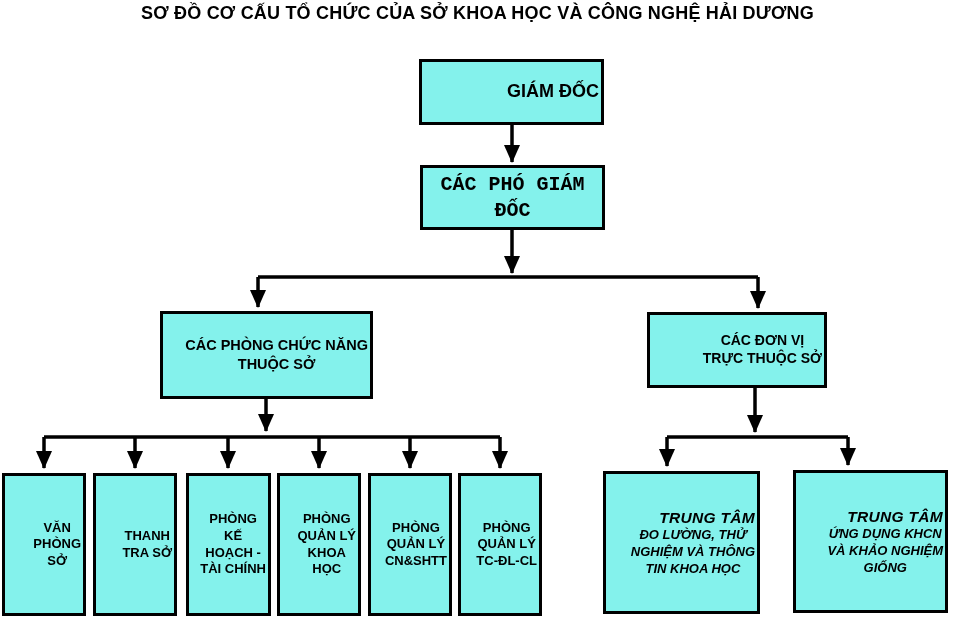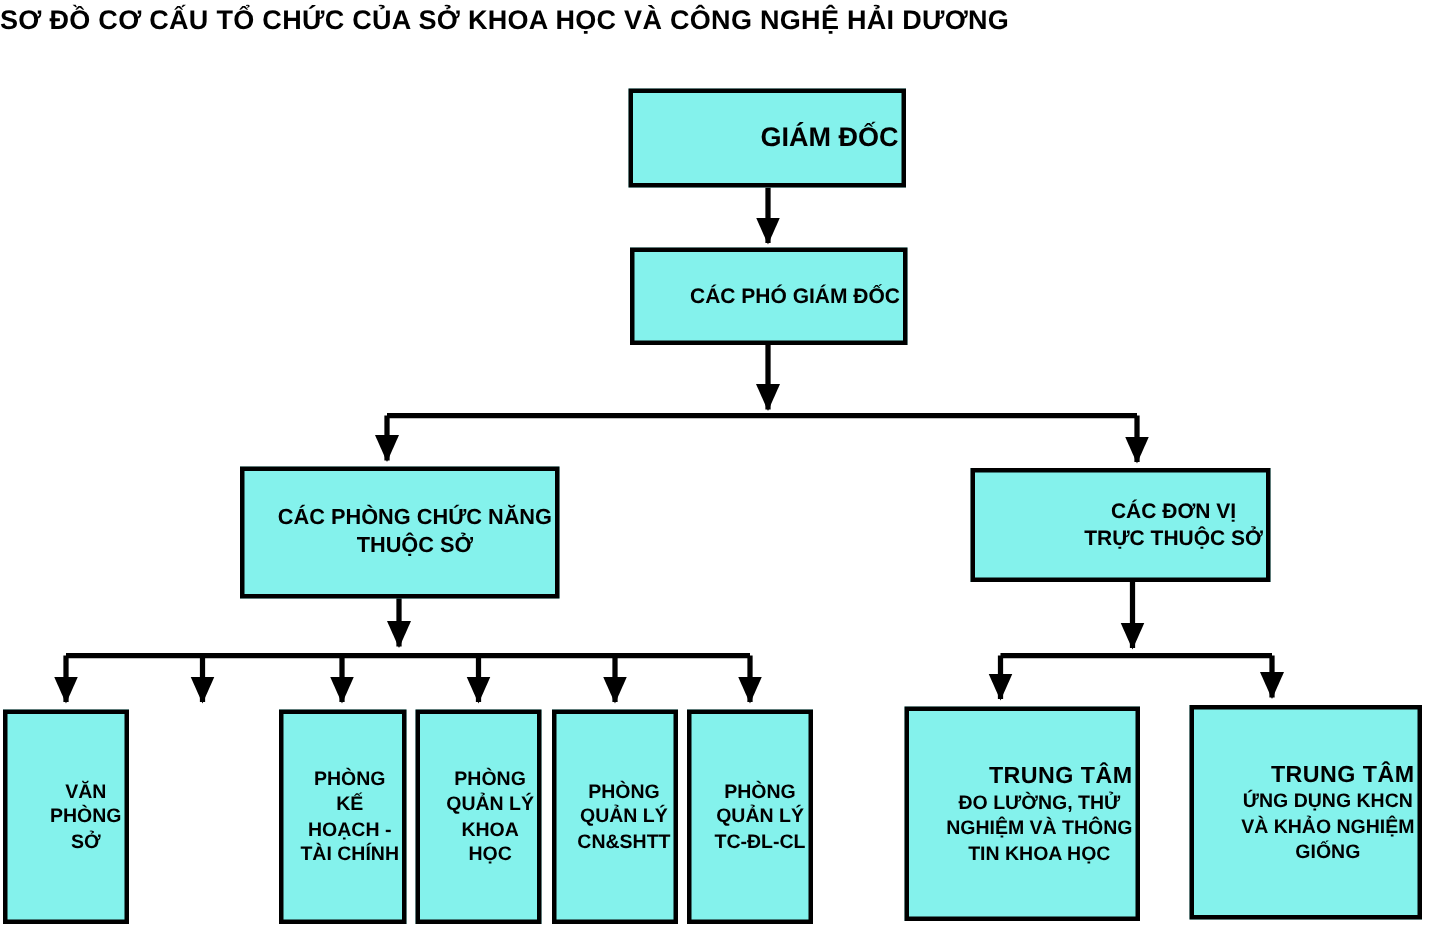--- a/index.html
+++ b/index.html
@@ -14,44 +14,44 @@
     position:relative;
     width:955px;height:620px;
     background:var(--background);
     font-family:"Liberation Sans", sans-serif;
     color:var(--text);
     overflow:hidden;
   }
   #connector-layer{position:absolute;left:0;top:0;width:955px;height:620px;}
   .title{
     position:absolute;top:3px;left:0;width:955px;
-    text-align:left;font-weight:bold;font-size:18px;
+    text-align:center;font-weight:bold;font-size:18px;
     letter-spacing:0.2px;white-space:nowrap;
   }
   .node{
     position:absolute;box-sizing:border-box;
     background:var(--box-fill);
     border:3px solid var(--box-border);
     display:flex;flex-direction:column;align-items:flex-end;justify-content:center;
     text-align:center;font-weight:bold;
     white-space:pre-line;line-height:1.28;
     padding:2px;
   }
   .n-director{left:419px;top:59px;width:185px;height:66px;font-size:18px;}
-  .n-deputy{left:420px;top:165px;width:185px;height:65px;font-size:14px;}
+  .n-deputy{left:420px;top:165px;width:185px;height:65px;font-size:20px;font-family:Liberation Mono, monospace;}
   .n-functional{left:160px;top:311px;width:213px;height:88px;font-size:14.5px;}
-  .n-affiliated{left:647px;top:312px;width:200px;height:76px;font-size:14px;}
+  .n-affiliated{left:647px;top:312px;width:180px;height:76px;font-size:14px;}
   .leaf{top:473px;width:84px;height:143px;font-size:13px;}
   .n-office{left:2px;padding-left:20px;}
   .n-inspectorate{left:93px;}
   .n-planning{left:186px;width:85px;}
   .n-science{left:277px;}
   .n-tech{left:368px;}
   .n-standards{left:458px;}
-  .center-box{top:471px;height:143px;font-size:13px;}
+  .center-box{top:471px;height:143px;font-size:13px;font-style:italic;}
   .n-center1{left:603px;width:157px;}
   .n-center2{left:793px;top:470px;width:155px;}
   .center-title{font-size:15.5px;letter-spacing:0.3px;}
   .center-sub{font-size:13px;}
   path{stroke:var(--connector);stroke-width:3.5;fill:none;}
 </style>
 </head>
 <body>
 
 <div id="canvas">
@@ -100,20 +100,24 @@
     <span>CÁC ĐƠN VỊ
 TRỰC THUỘC SỞ</span>
   </div>
 
   <div class="node leaf n-office">
     <span>VĂN
 PHÒNG
 SỞ</span>
   </div>
 
+  <div class="node leaf n-inspectorate">
+    <span>THANH
+TRA SỞ</span>
+  </div>
 
   <div class="node leaf n-planning">
     <span>PHÒNG
 KẾ
 HOẠCH -
 TÀI CHÍNH</span>
   </div>
 
   <div class="node leaf n-science">
     <span>PHÒNG

